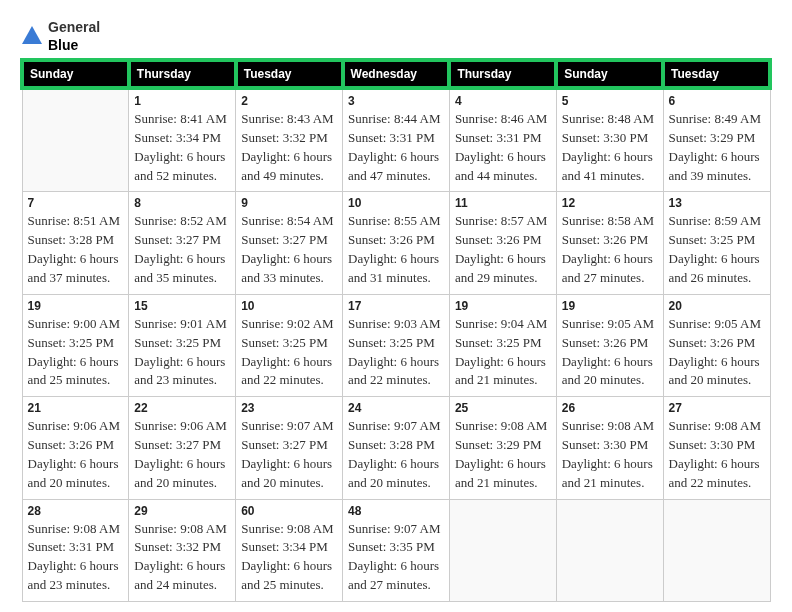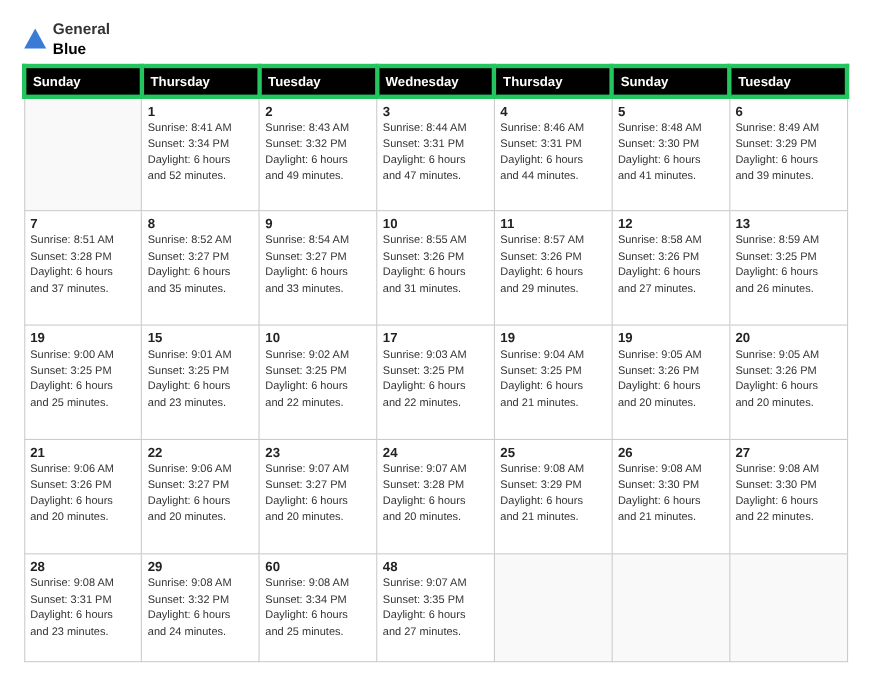--- a/index.html
+++ b/index.html
@@ -72,22 +72,23 @@
     }
     .day-number {
       font-size: 12px;
       font-weight: bold;
       color: #222;
       display: block;
       margin-bottom: 2px;
     }
     .day-info {
       color: #333;
-      font-size: 10px;
+      font-size: 13px;
       line-height: 1.45;
+      font-family: Liberation Serif, serif;
     }
     .last-row td {
       height: 72px;
       margin-top: 32px;
     }
   </style>
 </head>
 <body>
 
 <div class="page">

